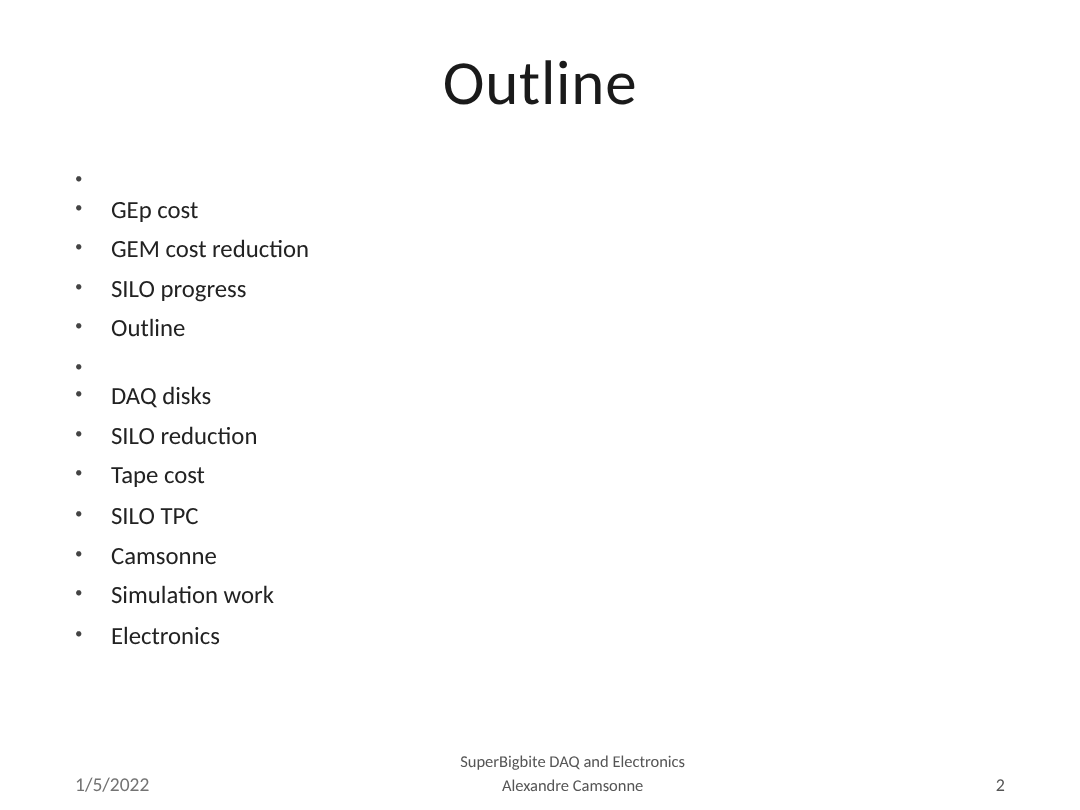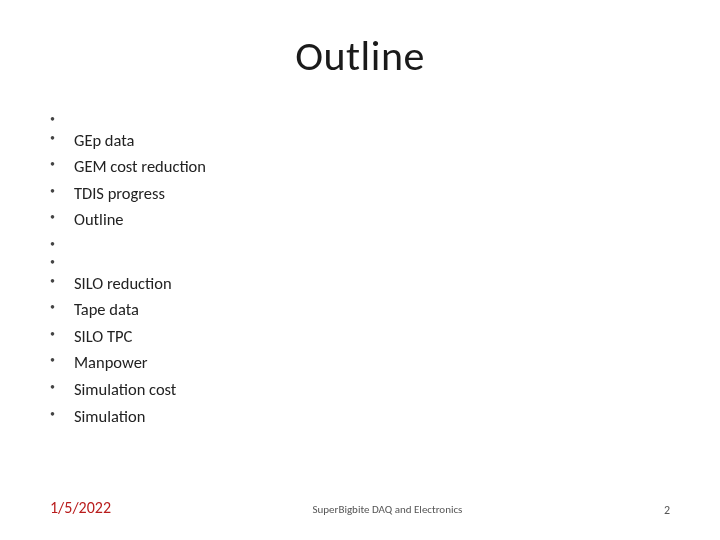--- a/index.html
+++ b/index.html
@@ -16,21 +16,21 @@
       overflow: hidden;
       position: relative;
     }
 
     .slide {
       width: 720px;
       height: 540px;
       background: #ffffff;
       display: flex;
       flex-direction: column;
-      padding: 30px 50px 23px 50px;
+      padding: 30px 50px 9px 50px;
     }
 
     .title {
       text-align: center;
       font-size: 42px;
       font-weight: 400;
       color: #1a1a1a;
       margin-bottom: 28px;
       letter-spacing: 0.5px;
     }
@@ -67,22 +67,22 @@
 
     .footer {
       display: flex;
       justify-content: space-between;
       align-items: flex-end;
       padding-top: 10px;
       border-top: none;
     }
 
     .footer-date {
-      font-size: 16px;
-      color: #b91c1c;
+      font-size: 13px;
+      color: #737373;
     }
 
     .footer-center {
       font-size: 11px;
       color: #555;
       text-align: center;
       line-height: 1.4;
     }
 
     .footer-page {
@@ -96,67 +96,69 @@
 <div class="slide">
   <h1 class="title">Outline</h1>
 
   <div class="content">
     <ul class="bullet-list">
     <li>
           <span class="bullet-dot">•</span>
         </li>
         <li>
           <span class="bullet-dot">•</span>
-          <span>GEp data</span>
+          <span>GEp cost</span>
         </li>
         <li>
           <span class="bullet-dot">•</span>
           <span>GEM cost reduction</span>
         </li>
         <li>
           <span class="bullet-dot">•</span>
-          <span>TDIS progress</span>
+          <span>SILO progress</span>
         </li>
         <li>
           <span class="bullet-dot">•</span>
           <span>Outline</span>
         </li>
         <li>
           <span class="bullet-dot">•</span>
         </li>
         <li>
           <span class="bullet-dot">•</span>
+          <span>DAQ disks</span>
         </li>
         <li>
           <span class="bullet-dot">•</span>
           <span>SILO reduction</span>
         </li>
         <li>
           <span class="bullet-dot">•</span>
-          <span>Tape data</span>
+          <span>Tape cost</span>
         </li>
         <li>
           <span class="bullet-dot">•</span>
           <span>SILO TPC</span>
         </li>
         <li>
           <span class="bullet-dot">•</span>
-          <span>Manpower</span>
+          <span>Camsonne</span>
         </li>
         <li>
           <span class="bullet-dot">•</span>
-          <span>Simulation cost</span>
+          <span>Simulation work</span>
         </li>
         <li>
           <span class="bullet-dot">•</span>
-          <span>Simulation</span>
+          <span>Electronics</span>
         </li>
       </ul>
   </div>
 
   <div class="footer">
     <span class="footer-date">1/5/2022</span>
     <div class="footer-center">
       <div>SuperBigbite DAQ and Electronics</div>
+      <div>Alexandre Camsonne</div>
     </div>
     <span class="footer-page">2</span>
   </div>
 </div>
 
 </body></html>

